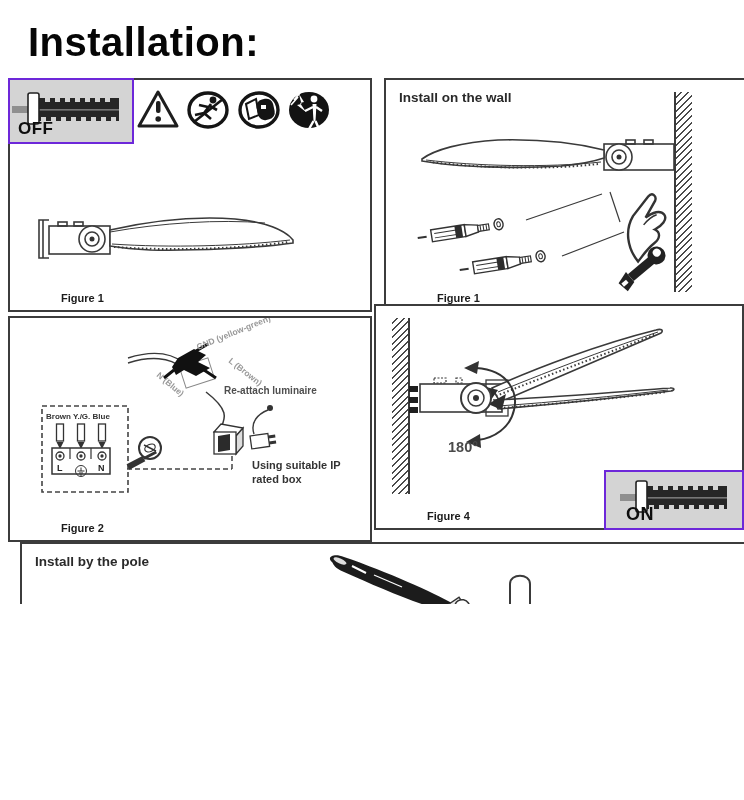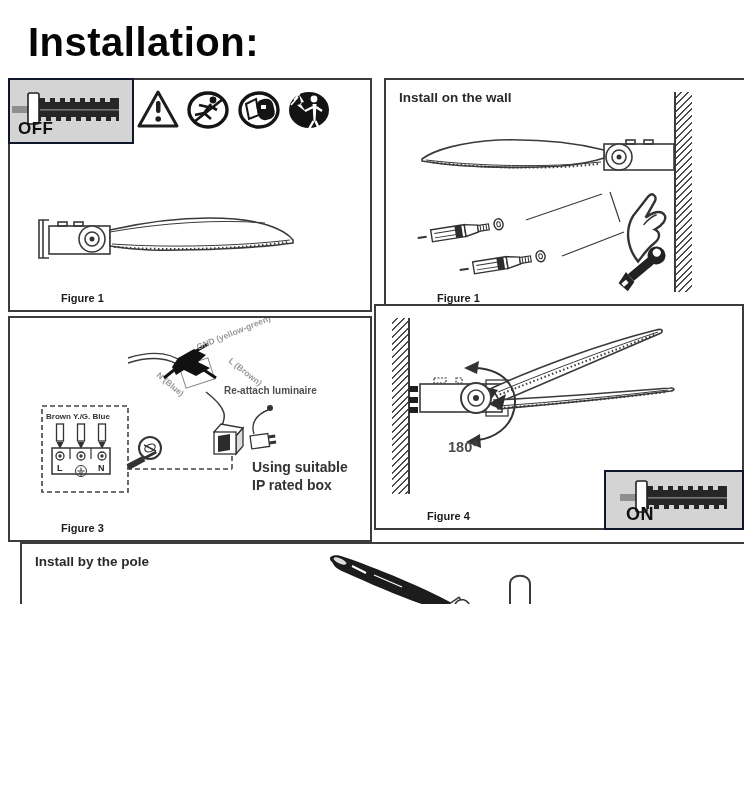--- a/index.html
+++ b/index.html
@@ -9,28 +9,28 @@
          letter-spacing:0.5px;color:#060606;}
   .panel{position:absolute;border:2px solid #3c3c3c;background:#fff;}
   #panel1{left:8px;top:78px;width:360px;height:230px;}
   #panel2{left:384px;top:78px;width:366px;height:230px;padding-left:31px;}
   #panel3{left:8px;top:316px;width:360px;height:222px;}
   #panel4{left:374px;top:304px;width:366px;height:222px;}
   #panel5{left:20px;top:542px;width:732px;height:220px;}
   .draw{position:absolute;left:0;top:0;}
   .fig-label{position:absolute;left:13px;bottom:6px;font-size:11px;font-weight:bold;color:#1b1b1b;margin-left:38px;}
   .panel-header{position:absolute;left:13px;top:10px;font-size:13.5px;font-weight:bold;color:#2a2a2a;}
-  .inset{position:absolute;background:#d4d4d4;border:2px solid #0f172a;}
+  .inset{position:absolute;background:#d4d4d4;border:2px solid #6d28d9;}
   #off-inset{left:-2px;top:-2px;width:122px;height:62px;}
   #on-inset{right:-2px;bottom:-2px;width:126px;height:56px;padding-left:10px;}
   .warn-icons{position:absolute;left:126px;top:8px;display:flex;gap:5px;}
   .wall-hatch{position:absolute;background:repeating-linear-gradient(135deg,transparent 0 3.4px,#4a4a4a 3.4px 4.8px);}
   #wall2{left:288px;top:12px;width:16px;height:200px;border-left:2px solid #3a3a3a;}
   #wall4{left:16px;top:12px;width:16px;height:176px;border-right:2px solid #3a3a3a;}
-  .ip-note{position:absolute;left:242px;top:140px;width:104px;font-size:14px;font-weight:bold;
+  .ip-note{position:absolute;left:242px;top:140px;width:104px;font-size:11px;font-weight:bold;
            color:#333;line-height:1.3;}
 </style>
 </head>
 <body>
 
 <div class="page">
 
   <h1 class="title">Installation:</h1>
 
   <svg width="0" height="0" style="position:absolute">
@@ -235,21 +235,21 @@
         <circle cx="140" cy="130" r="11" fill="none" stroke="#333" stroke-width="2"></circle>
         <ellipse cx="140" cy="130" rx="5.5" ry="3.5" transform="rotate(-25 140 130)" fill="none" stroke="#333" stroke-width="1.2"></ellipse>
         <line x1="134" y1="127" x2="146" y2="133" stroke="#333" stroke-width="1.5"></line>
         <g transform="translate(118,149) rotate(-28)">
           <rect x="0" y="-3" width="18" height="6" fill="#333"></rect>
           <rect x="18" y="-1.5" width="14" height="3" fill="#333"></rect>
         </g>
       </g>
     </svg>
     <div class="ip-note">Using suitable IP rated box</div>
-    <div class="fig-label">Figure 3</div>
+    <div class="fig-label">Figure 2</div>
   </div>
 
   <div class="panel" id="panel4">
     <div class="wall-hatch" id="wall4"></div>
     <svg class="draw" width="362" height="218" viewBox="0 0 362 218">
       <g stroke="#3a3a3a" fill="none" stroke-width="1.6">
         <rect x="33" y="80" width="9" height="6" fill="#1e1e1e" stroke="none"></rect>
         <rect x="33" y="91" width="9" height="6" fill="#1e1e1e" stroke="none"></rect>
         <rect x="33" y="101" width="9" height="6" fill="#1e1e1e" stroke="none"></rect>
         <rect x="44" y="78" width="82" height="28"></rect>

